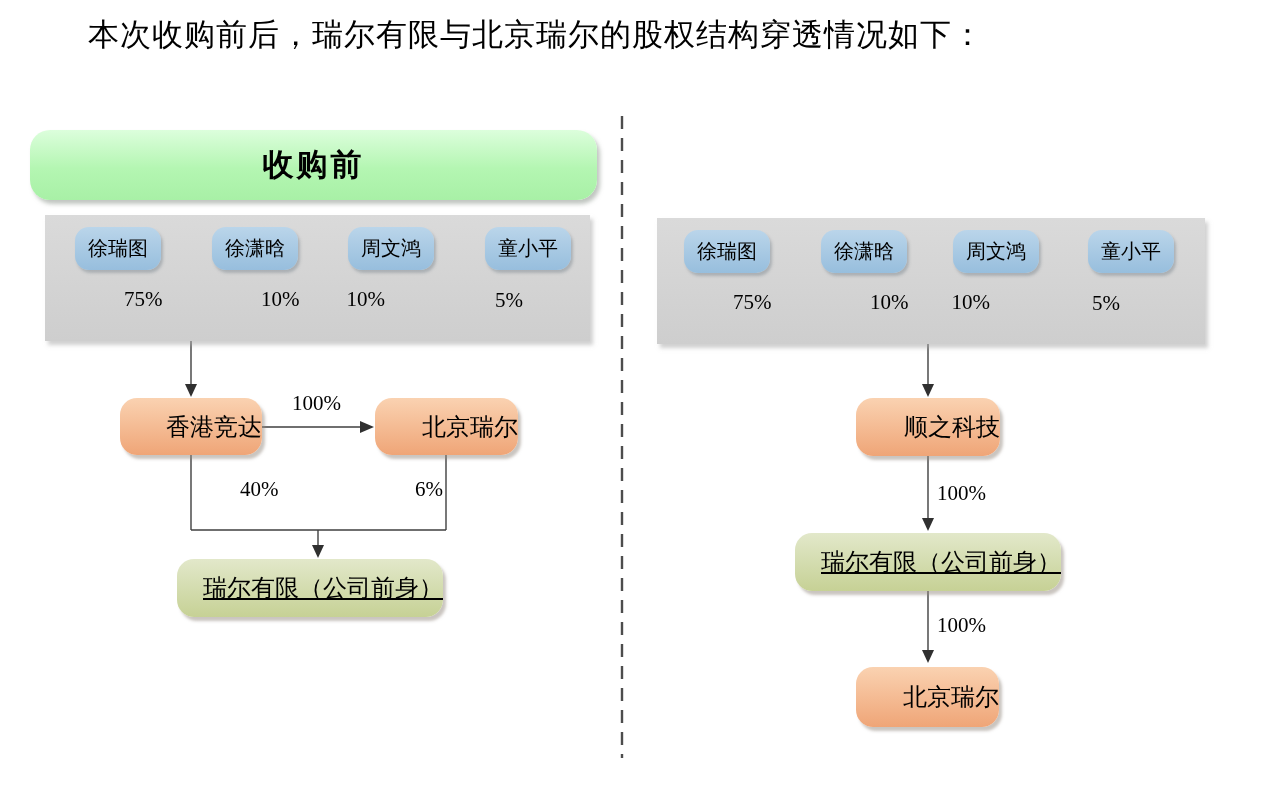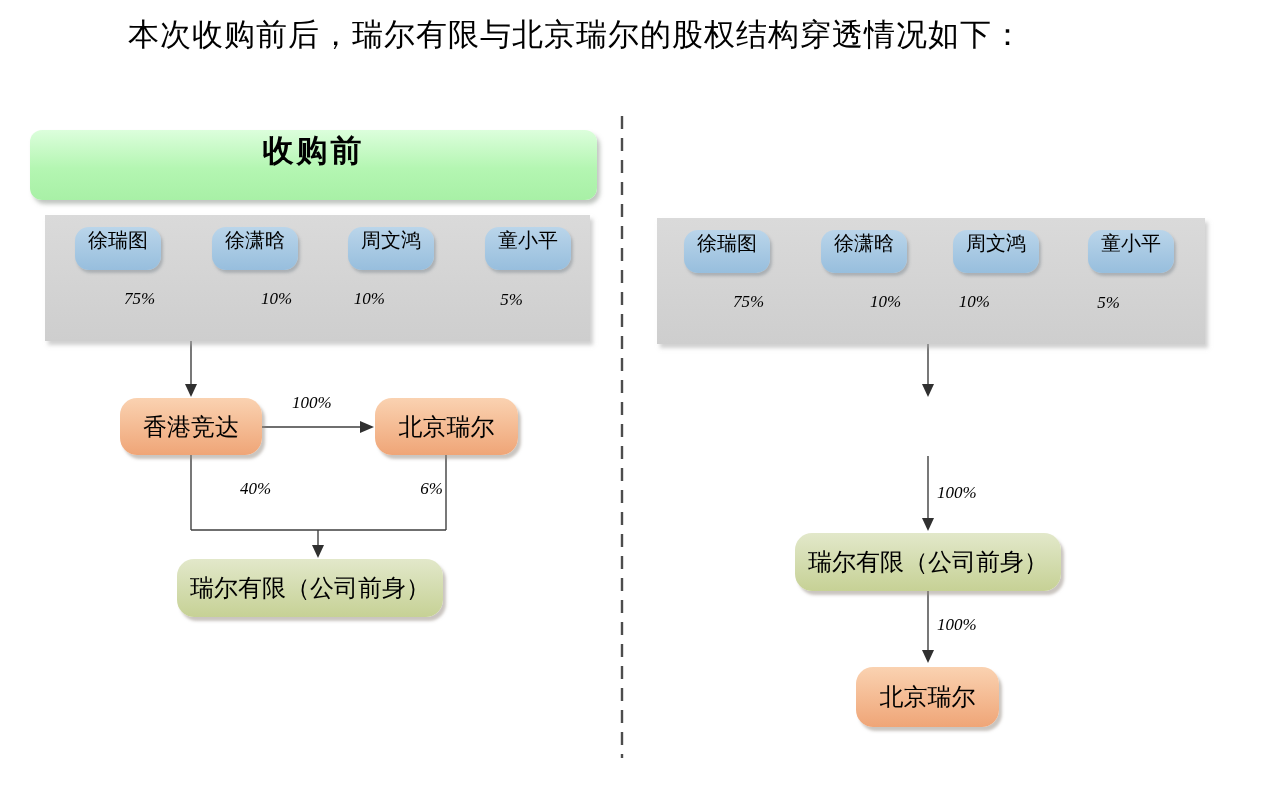--- a/index.html
+++ b/index.html
@@ -1,49 +1,49 @@
 <!DOCTYPE html>
 <html><head>
 <meta charset="utf-8">
 <style>
   html,body{margin:0;padding:0;background:#ffffff;}
   .stage{
     position:relative;width:1280px;height:794px;background:#ffffff;overflow:hidden;
     font-family:"Liberation Serif","DejaVu Serif",serif;color:#000;
   }
   .title{
-    position:absolute;left:88px;top:14px;font-size:31px;letter-spacing:1px;white-space:nowrap;margin-left:40px;
+    position:absolute;left:88px;top:14px;font-size:31px;letter-spacing:1px;white-space:nowrap;
   }
   .hdr{
-    position:absolute;width:567px;height:70px;border-radius:12px;
+    position:absolute;width:567px;height:70px;border-radius:20px;
     background:linear-gradient(180deg,#dcfedc 0%,#b4f6b2 55%,#a8f0a6 100%);
     box-shadow:3px 4px 4px rgba(140,150,140,0.55);
-    display:flex;align-items:flex-start;justify-content:center;
+    display:flex;align-items:center;justify-content:center;
     font-size:31px;font-weight:bold;letter-spacing:3px;
   }
   .gpanel{
     position:absolute;width:545px;height:126px;
     background:linear-gradient(180deg,#dadada 0%,#cecece 100%);
     box-shadow:3px 4px 4px rgba(170,170,170,0.55);
   }
   .sh{
     position:absolute;width:86px;height:43px;border-radius:14px;
     background:linear-gradient(180deg,#bad5ea 0%,#97bedd 100%);
     box-shadow:2px 3px 3px rgba(120,130,140,0.45);
-    display:flex;align-items:flex-start;justify-content:center;font-size:20px;
+    display:flex;align-items:center;justify-content:center;font-size:20px;
   }
   .co{
     position:absolute;border-radius:17px;
-    display:flex;align-items:center;justify-content:center;font-size:24px;
+    display:flex;align-items:center;justify-content:flex-end;font-size:24px;
     box-shadow:3px 4px 3px rgba(150,140,130,0.5);
   }
   .co.orange{background:linear-gradient(180deg,#fad2b1 0%,#efa577 100%);}
-  .co.olive{background:linear-gradient(180deg,#e2e8ca 0%,#c6d195 100%);}
+  .co.olive{background:linear-gradient(180deg,#e2e8ca 0%,#c6d195 100%);text-decoration:underline;}
   .pct{
-    position:absolute;font-size:17px;white-space:nowrap;height:24px;line-height:24px;font-style:italic;
+    position:absolute;font-size:21px;white-space:nowrap;height:24px;line-height:24px;
   }
   .pct.r{text-align:right;}
   svg.lines{position:absolute;left:0;top:0;width:1280px;height:794px;}
   svg.lines line,svg.lines path{stroke:#3f3f3f;stroke-width:1.4;fill:none;}
   svg.lines polygon{fill:#303030;stroke:none;}
   svg.lines line.divider{stroke:#4d4d4d;stroke-width:2.4;stroke-dasharray:13 9;}
 </style>
 </head>
 <body>
 
@@ -136,20 +136,23 @@
     </div>
   <div class="sh" style="left:1088px;top:230px;">
       <span>童小平</span>
     </div>
 
   <div class="pct" style="left:733px;top:290px;">75%</div>
   <div class="pct" style="left:870px;top:290px;">10%</div>
   <div class="pct r" style="left:940px;top:290px;width:50px;">10%</div>
   <div class="pct r" style="left:1078px;top:291px;width:42px;">5%</div>
 
+  <div class="co orange" style="left:856px;top:398px;width:144px;height:58px;">
+    <span>顺之科技</span>
+  </div>
 
   <div class="pct" style="left:937px;top:481px;">100%</div>
 
   <div class="co olive" style="left:795px;top:533px;width:266px;height:58px;">
     <span>瑞尔有限（公司前身）</span>
   </div>
 
   <div class="pct" style="left:937px;top:613px;">100%</div>
 
   <div class="co orange" style="left:856px;top:667px;width:143px;height:60px;">

